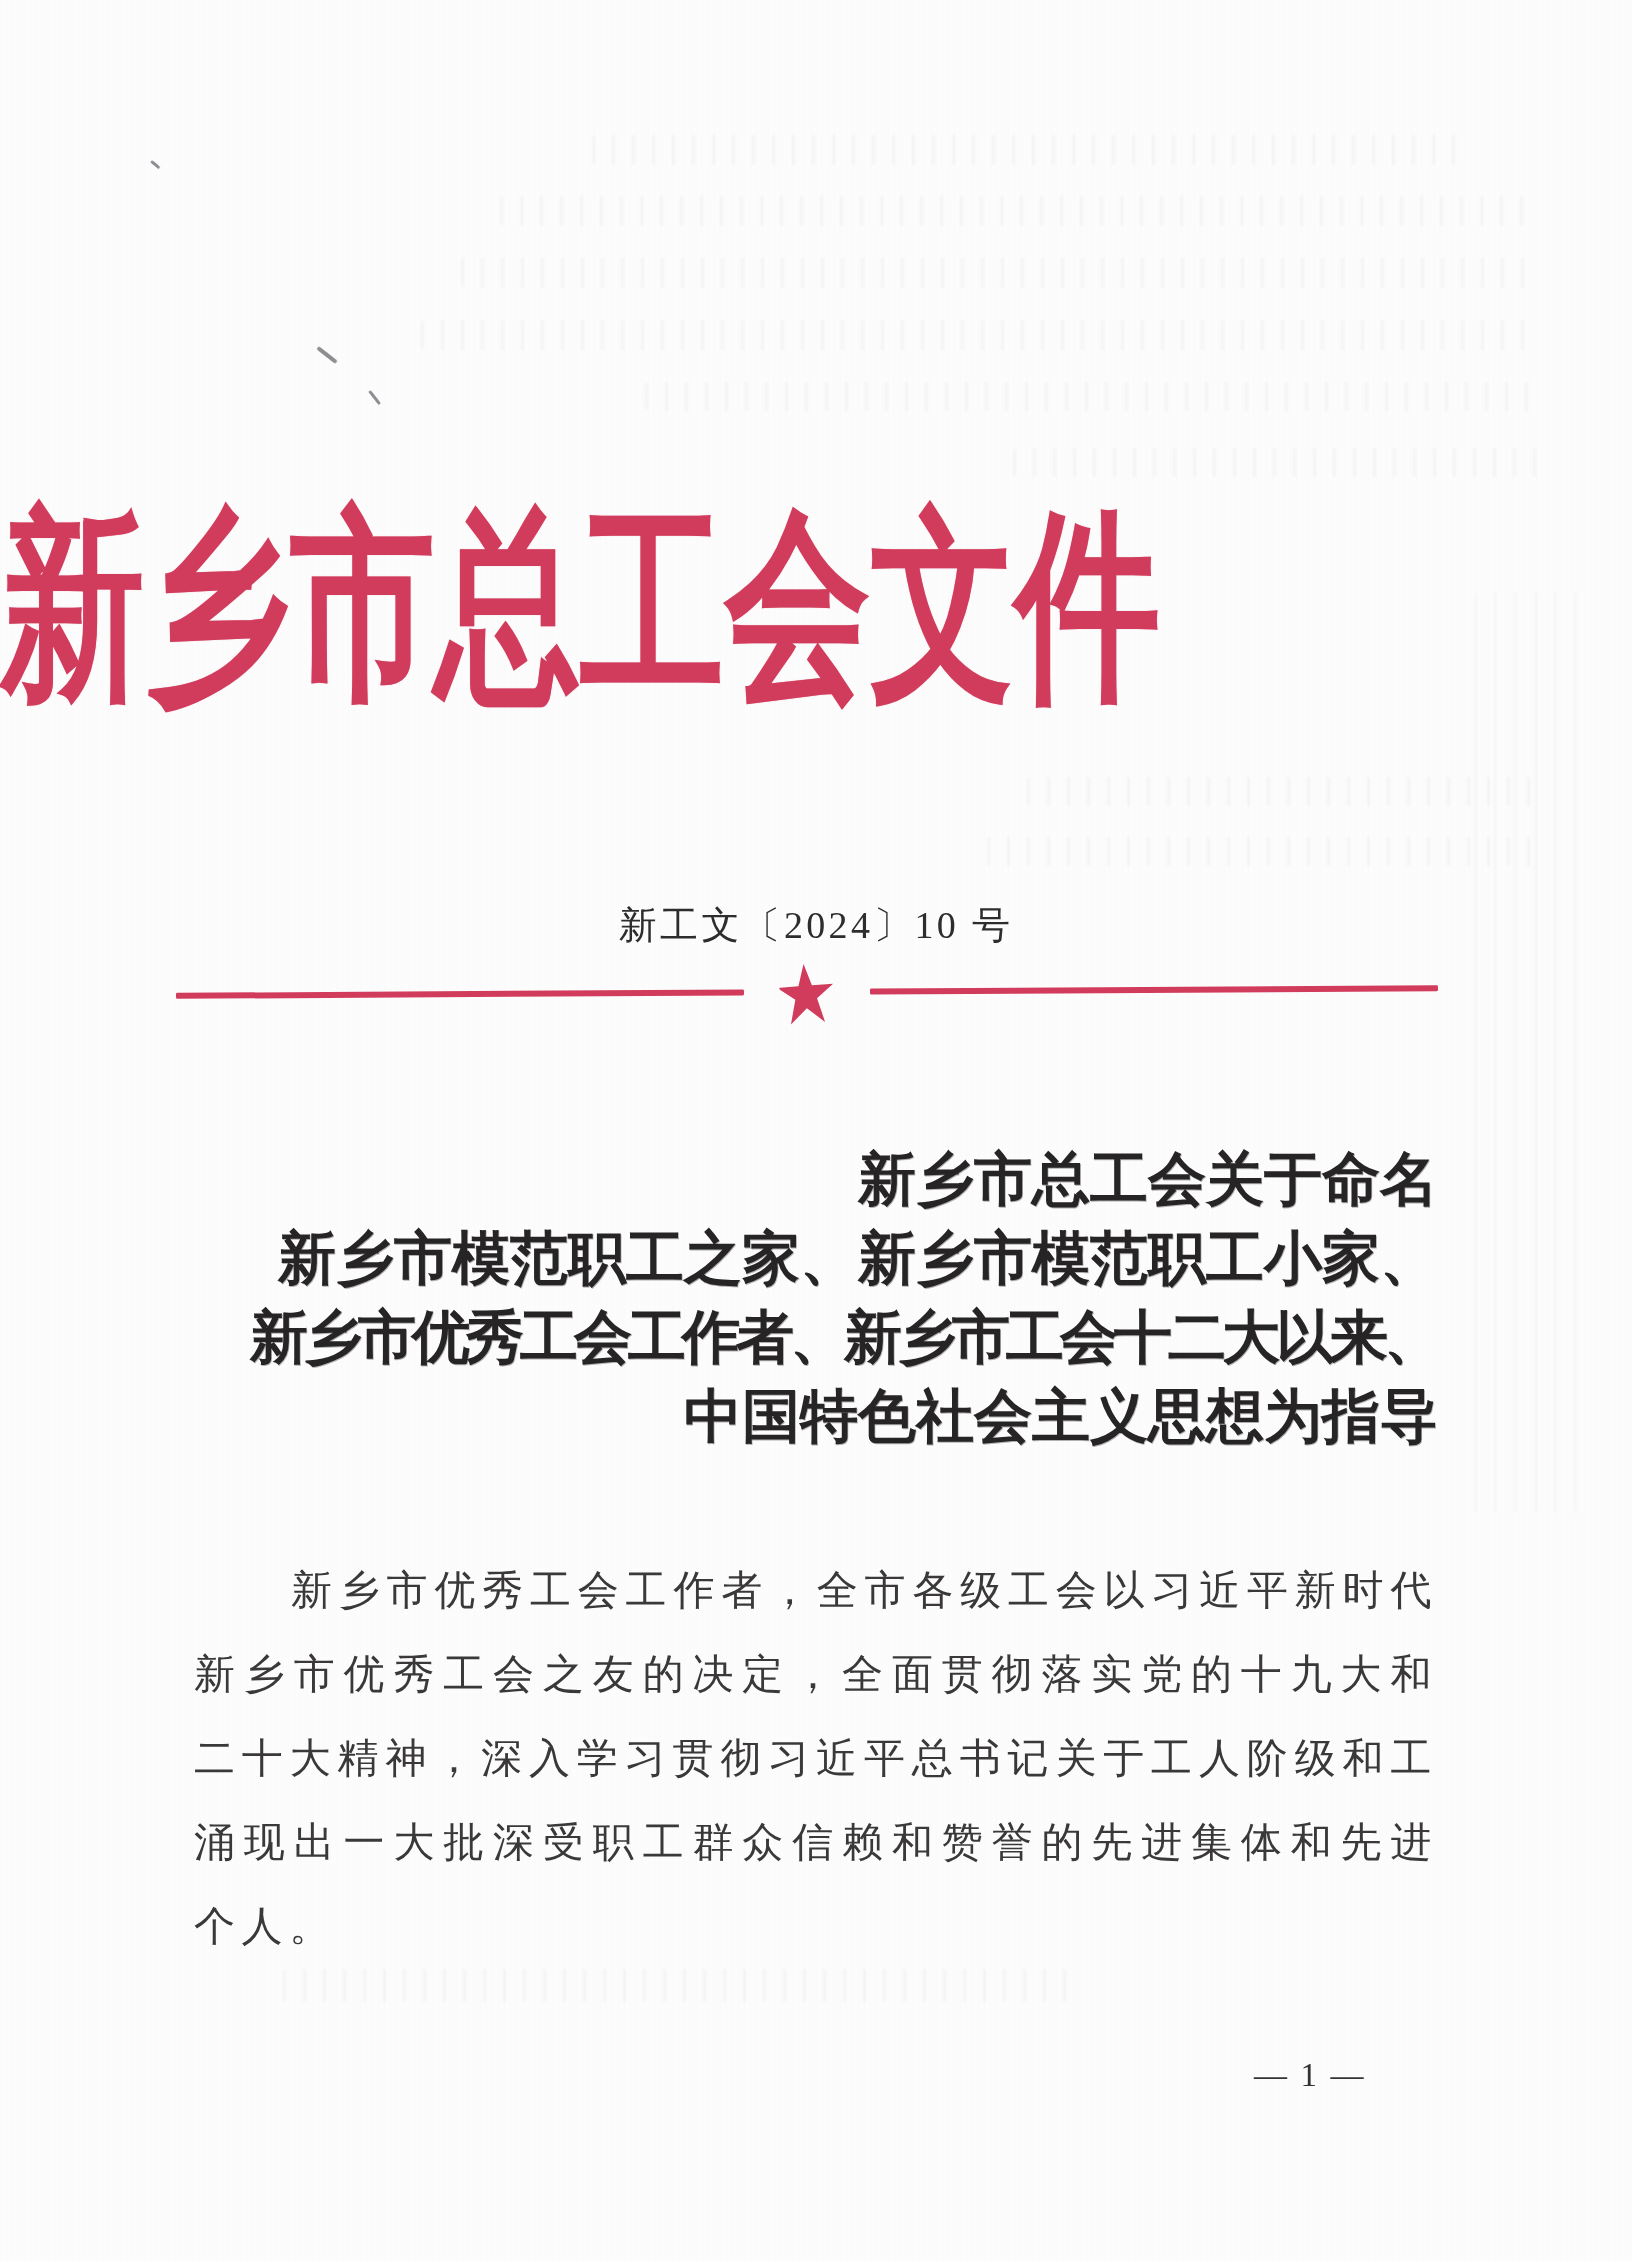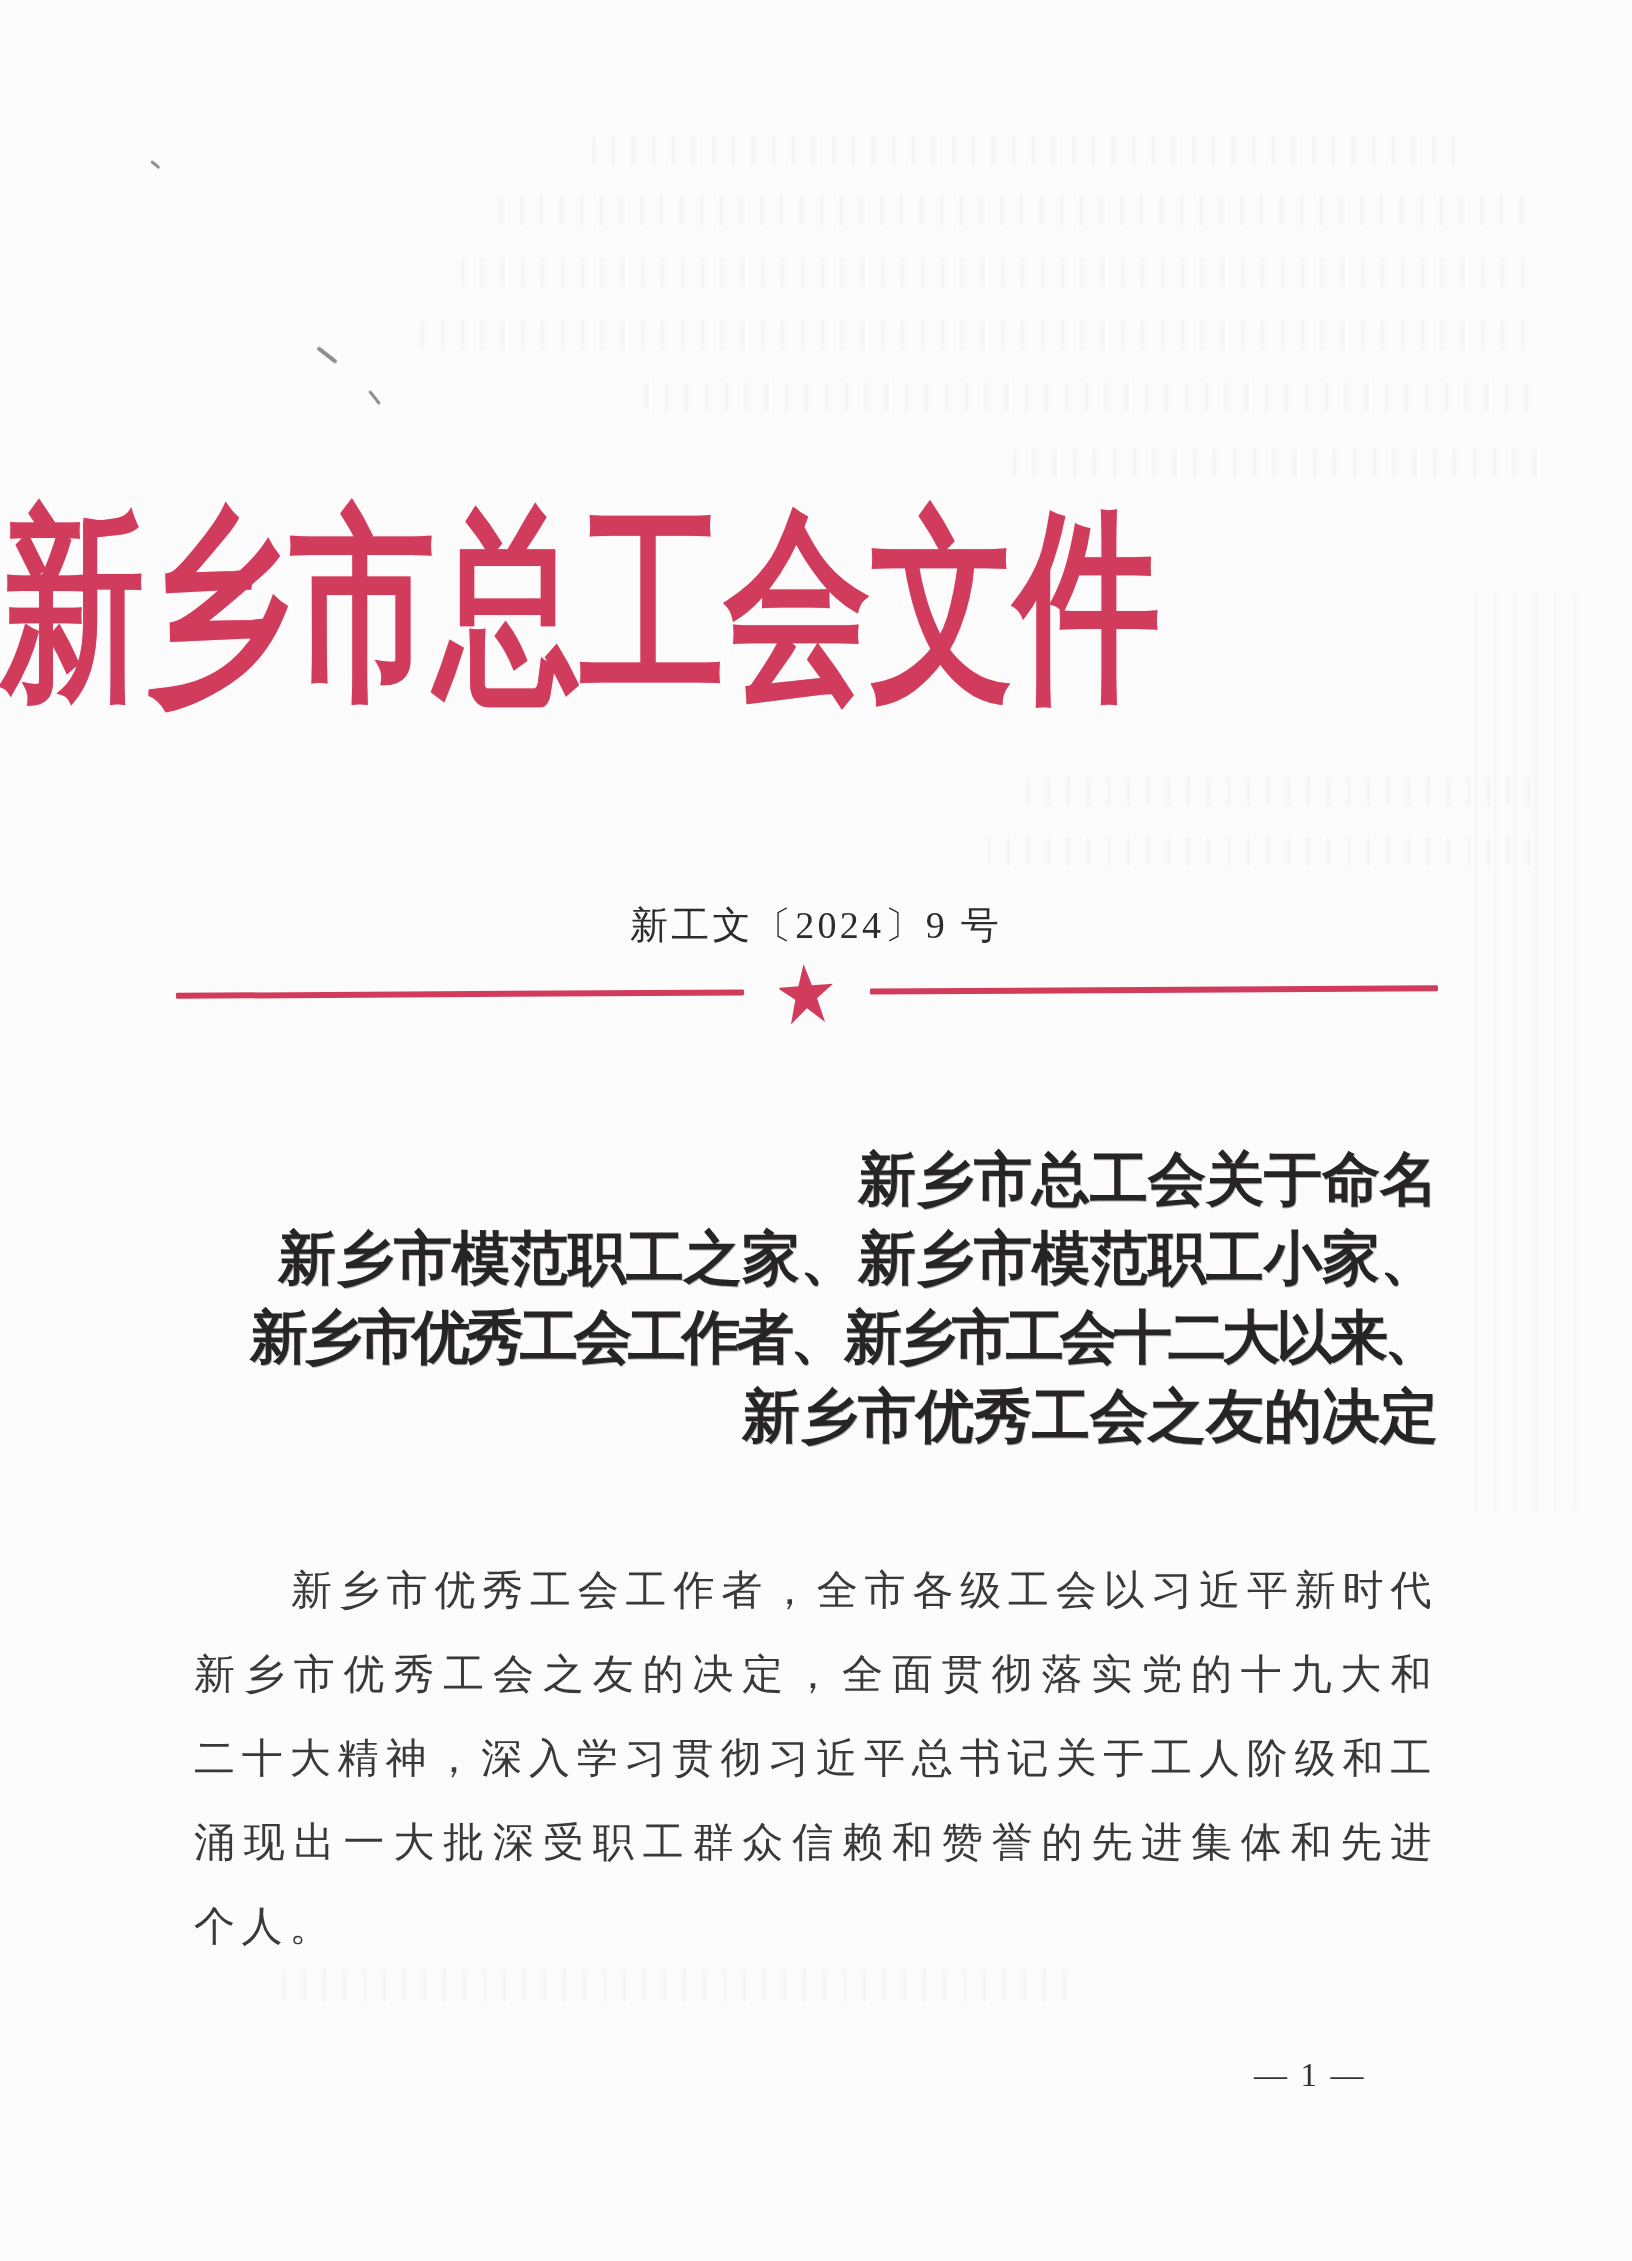--- a/index.html
+++ b/index.html
@@ -98,37 +98,37 @@
   <div class="bleed" style="left:283px;top:1969px;width:790px;height:33px;"></div>
 
   <div class="speck" style="left:150px;top:163px;width:10.5px;height:2.6px;transform:rotate(40deg);"></div>
   <div class="speck" style="left:315px;top:353px;width:24px;height:4px;transform:rotate(38deg);"></div>
   <div class="speck" style="left:366px;top:396px;width:17px;height:3.3px;transform:rotate(52deg);"></div>
 
   <div class="red-head">
     <span>新乡市总工会文件</span>
   </div>
 
-  <div class="doc-number">新工文〔2024〕9 号</div>
+  <div class="doc-number">新工文〔2024〕10 号</div>
 
   <div class="rule-row">
     <div class="rule-seg"></div>
     <div class="rule-star">
       <svg width="54" height="68" viewBox="0 0 100 120">
         <polygon points="50,2 63,42 104,42 71,66 83,110 50,83 17,110 29,66 -4,42 37,42" fill="#d23c5c" transform="scale(0.96,1.02)"></polygon>
       </svg>
     </div>
     <div class="rule-seg"></div>
   </div>
 
   <div class="headline">
     <div class="headline-line">新乡市总工会关于命名</div>
     <div class="headline-line">新乡市模范职工之家、新乡市模范职工小家、</div>
     <div class="headline-line tight">新乡市优秀工会工作者、新乡市工会十二大以来、</div>
-    <div class="headline-line">新乡市优秀工会之友的决定</div>
+    <div class="headline-line">中国特色社会主义思想为指导</div>
   </div>
 
   <div class="body-para">
     <div class="body-line fill indent">新乡市优秀工会工作者，全市各级工会以习近平新时代</div>
     <div class="body-line fill">新乡市优秀工会之友的决定，全面贯彻落实党的十九大和</div>
     <div class="body-line fill">二十大精神，深入学习贯彻习近平总书记关于工人阶级和工</div>
     <div class="body-line fill">涌现出一大批深受职工群众信赖和赞誉的先进集体和先进</div>
     <div class="body-line">个人。</div>
   </div>
 

